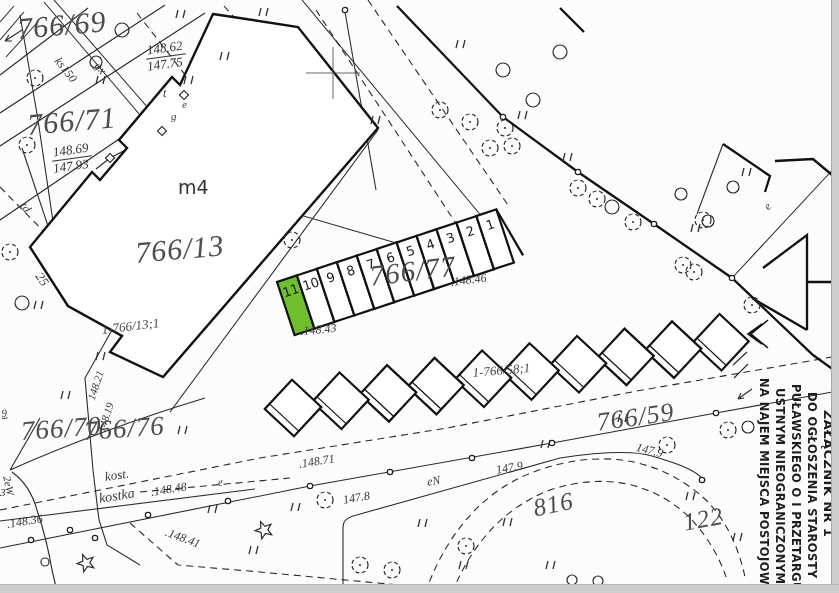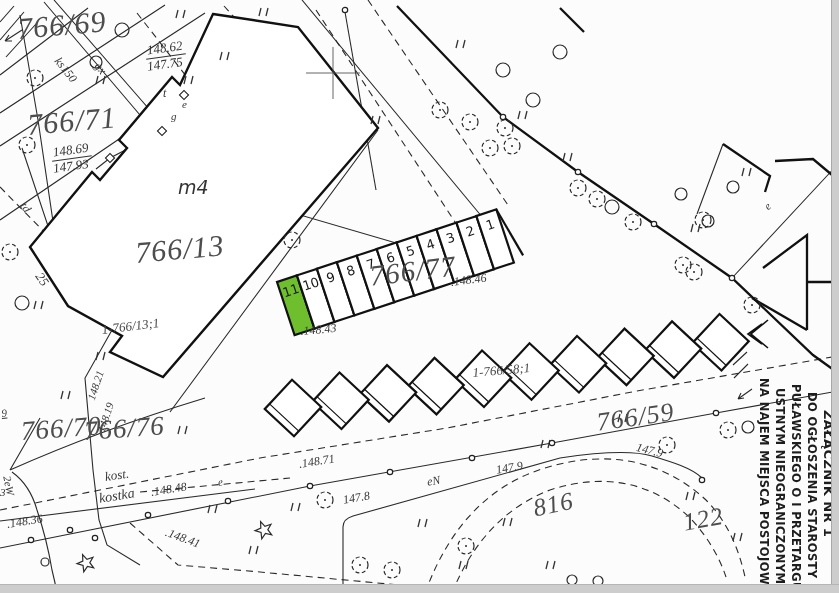--- a/index.html
+++ b/index.html
@@ -305,21 +305,21 @@
       <div class="lab p" style="left: 26px; top: 110px; font-size: 30px; transform: rotate(-5deg);">766/71</div>
       <div class="lab p" style="left: 134px; top: 238px; font-size: 30px; transform: rotate(-5deg);">766/13</div>
       <div class="lab p" style="left: 368px; top: 262px; font-size: 29px; transform: rotate(-7deg);">766/77</div>
       <div class="lab p" style="left: 20px; top: 418px; font-size: 27px; transform: rotate(-4deg);">766/70</div>
       <div class="lab p" style="left: 83px; top: 418px; font-size: 27px; transform: rotate(-4deg);">766/76</div>
       <div class="lab p" style="left: 595px; top: 410px; font-size: 26px; transform: rotate(-8deg);">766/59</div>
       <div class="lab p" style="left: 531px; top: 496px; font-size: 25px; transform: rotate(-12deg);">816</div>
       <div class="lab p" style="left: 681px; top: 510px; font-size: 25px; transform: rotate(-10deg);">122</div>
       <div class="lab ps" style="left: 472px; top: 366px; font-size: 13px; transform: rotate(-5deg);">1-766/58;1</div>
       <div class="lab ps" style="left: 101px; top: 323px; font-size: 13px; transform: rotate(-7deg);">1-766/13;1</div>
-      <div class="lab plain" style="left: 178px; top: 178px; font-size: 19px; transform: rotate(0deg); font-style: italic;">m4</div>
+      <div class="lab plain" style="left: 178px; top: 178px; font-size: 19px; transform: rotate(0deg);">m4</div>
       <div class="lab tech" style="left: 62px; top: 55px; font-size: 12px; transform: rotate(52deg);">ks150</div>
       <div class="lab tech" style="left: 102px; top: 60px; font-size: 12px; transform: rotate(52deg);">gx</div>
       <div class="lab e" style="left: 163px; top: 87px; font-size: 12px; transform: rotate(0deg);">t</div>
       <div class="lab e" style="left: 182px; top: 99px; font-size: 11px; transform: rotate(0deg);">e</div>
       <div class="lab e" style="left: 171px; top: 111px; font-size: 11px; transform: rotate(0deg);">g</div>
       <div class="lab tech" style="left: 28px; top: 200px; font-size: 12px; transform: rotate(55deg);">td</div>
       <div class="lab tech" style="left: 44px; top: 270px; font-size: 13px; transform: rotate(55deg);">25</div>
       <div class="lab e u" style="left: 1px; top: 408px; font-size: 11px; transform: rotate(-5deg);">9</div>
       <div class="lab e" style="left: 0px; top: 487px; font-size: 11px; transform: rotate(0deg);">3</div>
       <div class="lab e" style="left: 86px; top: 398px; font-size: 11px; transform: rotate(-72deg);">148.21</div>

